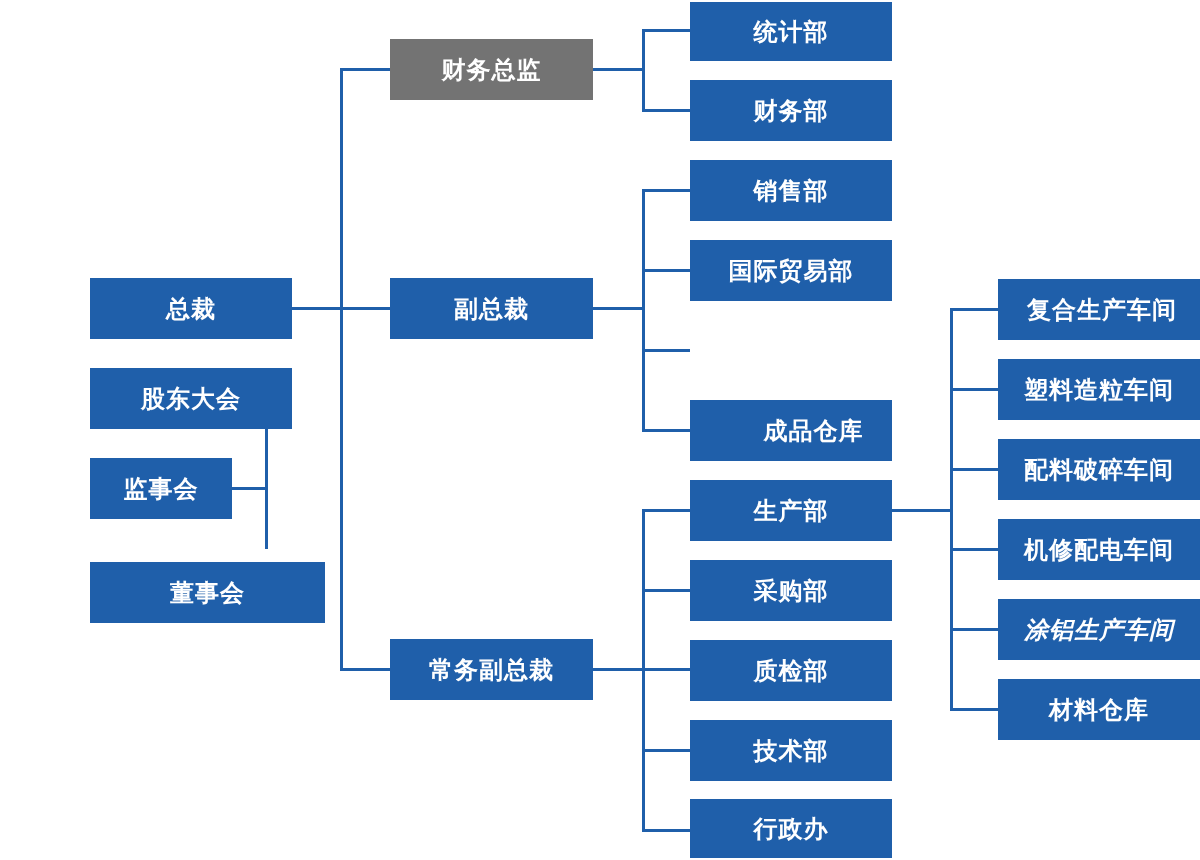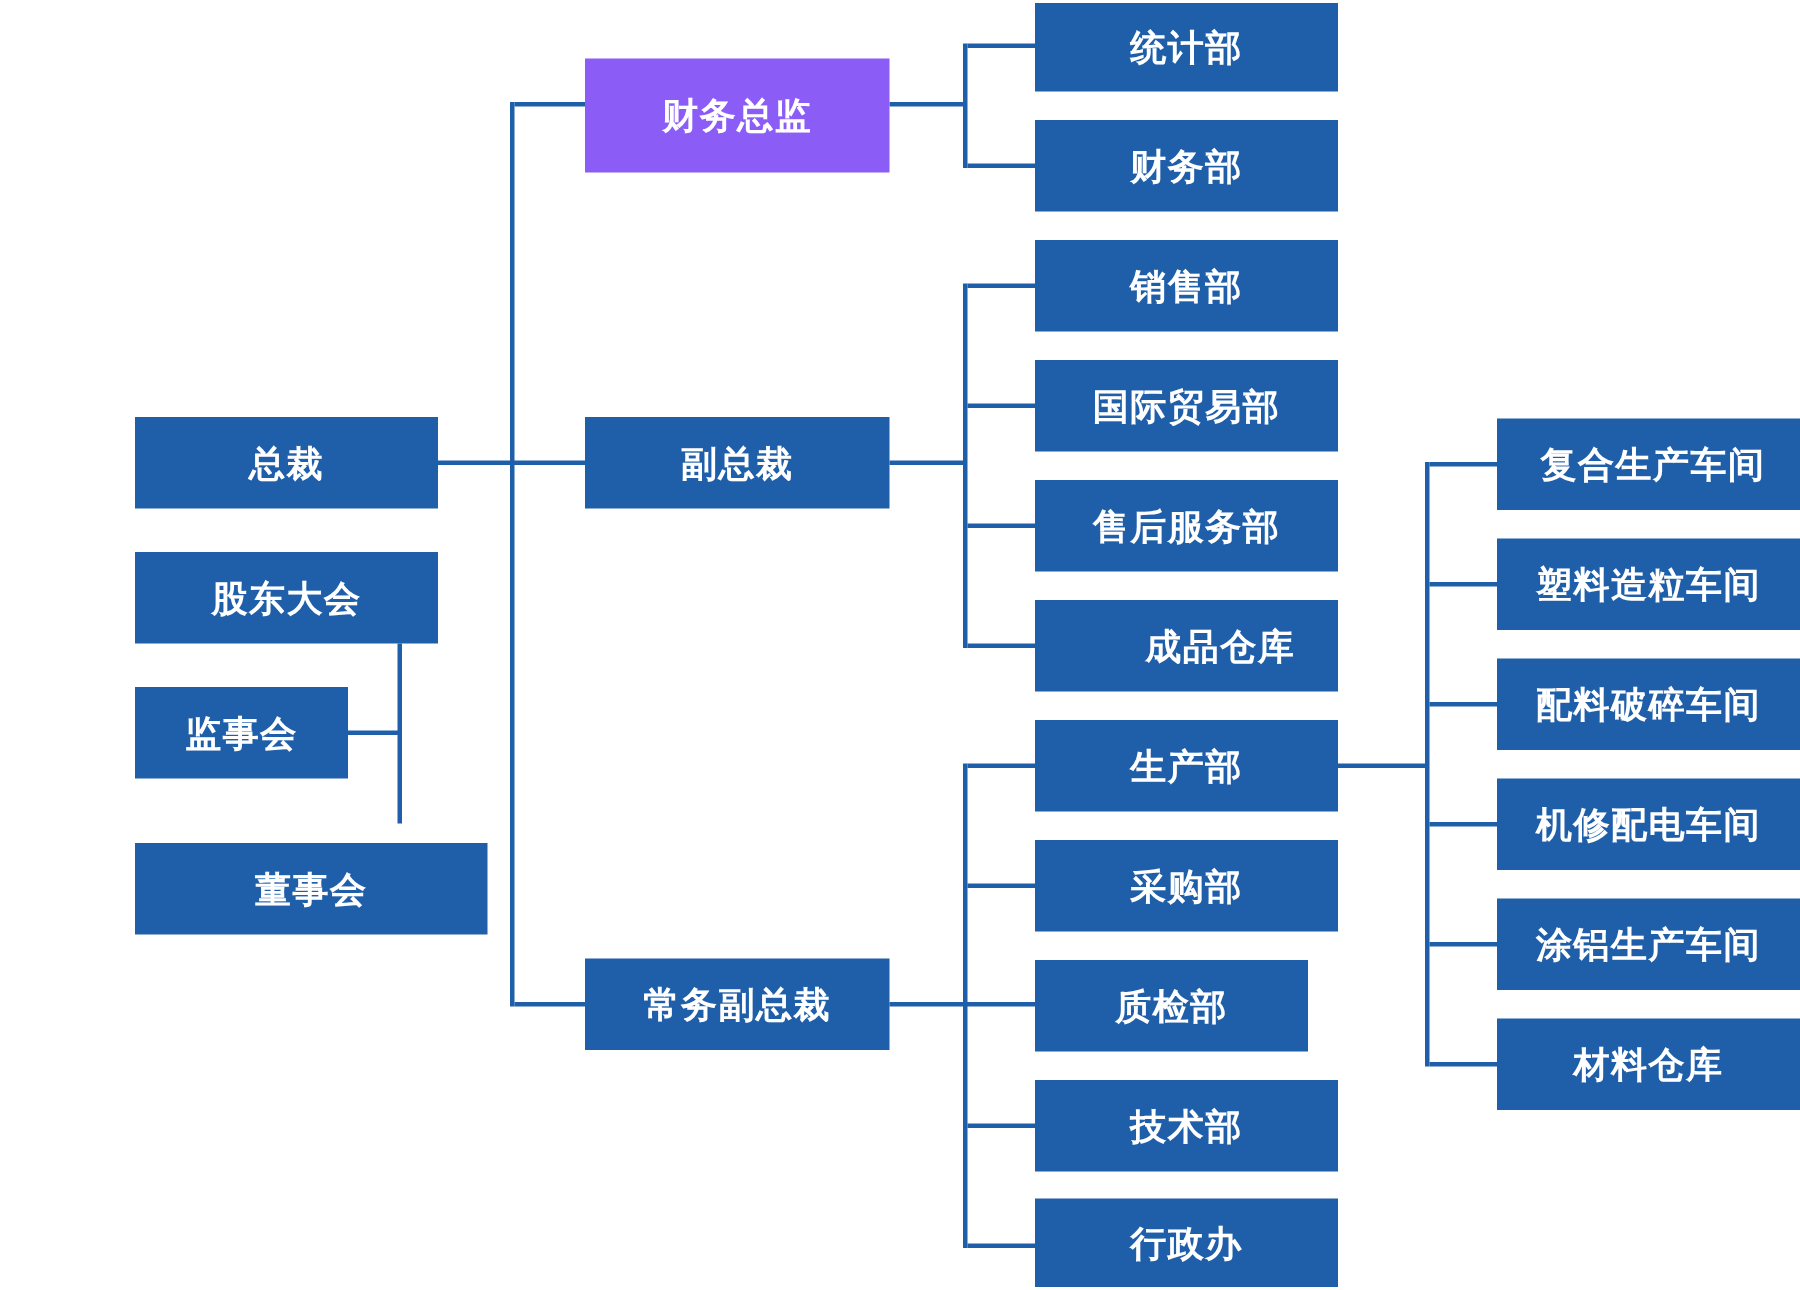--- a/index.html
+++ b/index.html
@@ -72,73 +72,70 @@
     </div>
     <div class="node" style="left: 90px; top: 368px; width: 202px; height: 61px; background: rgb(31, 95, 170); color: rgb(255, 255, 255);">
       <span>股东大会</span>
     </div>
     <div class="node" style="left: 90px; top: 458px; width: 142px; height: 61px; background: rgb(31, 95, 170); color: rgb(255, 255, 255);">
       <span>监事会</span>
     </div>
     <div class="node" style="left: 90px; top: 562px; width: 235px; height: 61px; background: rgb(31, 95, 170); color: rgb(255, 255, 255);">
       <span>董事会</span>
     </div>
-    <div class="node" style="left: 390px; top: 39px; width: 203px; height: 76px; background: #8b5cf6; color: rgb(255, 255, 255);">
+    <div class="node" style="left: 390px; top: 39px; width: 203px; height: 61px; background: #737373; color: rgb(255, 255, 255);">
       <span>财务总监</span>
     </div>
     <div class="node" style="left: 390px; top: 278px; width: 203px; height: 61px; background: rgb(31, 95, 170); color: rgb(255, 255, 255);">
       <span>副总裁</span>
     </div>
     <div class="node" style="left: 390px; top: 639px; width: 203px; height: 61px; background: rgb(31, 95, 170); color: rgb(255, 255, 255);">
       <span>常务副总裁</span>
     </div>
     <div class="node" style="left: 690px; top: 2px; width: 202px; height: 59px; background: rgb(31, 95, 170); color: rgb(255, 255, 255);">
       <span>统计部</span>
     </div>
     <div class="node" style="left: 690px; top: 80px; width: 202px; height: 61px; background: rgb(31, 95, 170); color: rgb(255, 255, 255);">
       <span>财务部</span>
     </div>
     <div class="node" style="left: 690px; top: 160px; width: 202px; height: 61px; background: rgb(31, 95, 170); color: rgb(255, 255, 255);">
       <span>销售部</span>
     </div>
     <div class="node" style="left: 690px; top: 240px; width: 202px; height: 61px; background: rgb(31, 95, 170); color: rgb(255, 255, 255);">
       <span>国际贸易部</span>
     </div>
-    <div class="node" style="left: 690px; top: 320px; width: 202px; height: 61px; background: rgb(31, 95, 170); color: rgb(255, 255, 255);">
-      <span>售后服务部</span>
-    </div>
     <div class="node" style="left: 690px; top: 400px; width: 202px; height: 61px; background: rgb(31, 95, 170); color: rgb(255, 255, 255); padding-left: 45px;">
       <span>成品仓库</span>
     </div>
     <div class="node" style="left: 690px; top: 480px; width: 202px; height: 61px; background: rgb(31, 95, 170); color: rgb(255, 255, 255);">
       <span>生产部</span>
     </div>
     <div class="node" style="left: 690px; top: 560px; width: 202px; height: 61px; background: rgb(31, 95, 170); color: rgb(255, 255, 255);">
       <span>采购部</span>
     </div>
-    <div class="node" style="left: 690px; top: 640px; width: 182px; height: 61px; background: rgb(31, 95, 170); color: rgb(255, 255, 255);">
+    <div class="node" style="left: 690px; top: 640px; width: 202px; height: 61px; background: rgb(31, 95, 170); color: rgb(255, 255, 255);">
       <span>质检部</span>
     </div>
     <div class="node" style="left: 690px; top: 720px; width: 202px; height: 61px; background: rgb(31, 95, 170); color: rgb(255, 255, 255);">
       <span>技术部</span>
     </div>
     <div class="node" style="left: 690px; top: 799px; width: 202px; height: 59px; background: rgb(31, 95, 170); color: rgb(255, 255, 255);">
       <span>行政办</span>
     </div>
     <div class="node" style="left: 998px; top: 279px; width: 208px; height: 61px; background: rgb(31, 95, 170); color: rgb(255, 255, 255);">
       <span>复合生产车间</span>
     </div>
     <div class="node" style="left: 998px; top: 359px; width: 202px; height: 61px; background: rgb(31, 95, 170); color: rgb(255, 255, 255);">
       <span>塑料造粒车间</span>
     </div>
     <div class="node" style="left: 998px; top: 439px; width: 202px; height: 61px; background: rgb(31, 95, 170); color: rgb(255, 255, 255);">
       <span>配料破碎车间</span>
     </div>
     <div class="node" style="left: 998px; top: 519px; width: 202px; height: 61px; background: rgb(31, 95, 170); color: rgb(255, 255, 255);">
       <span>机修配电车间</span>
     </div>
-    <div class="node" style="left: 998px; top: 599px; width: 202px; height: 61px; background: rgb(31, 95, 170); color: rgb(255, 255, 255);">
+    <div class="node" style="left: 998px; top: 599px; width: 202px; height: 61px; background: rgb(31, 95, 170); color: rgb(255, 255, 255); font-style: italic;">
       <span>涂铝生产车间</span>
     </div>
     <div class="node" style="left: 998px; top: 679px; width: 202px; height: 61px; background: rgb(31, 95, 170); color: rgb(255, 255, 255);">
       <span>材料仓库</span>
     </div>
   </div>
 
 </body></html>

